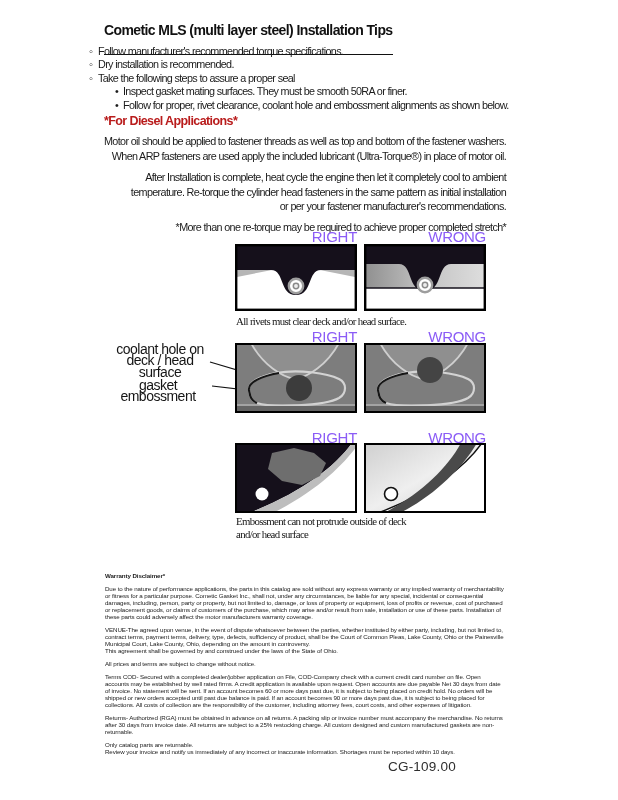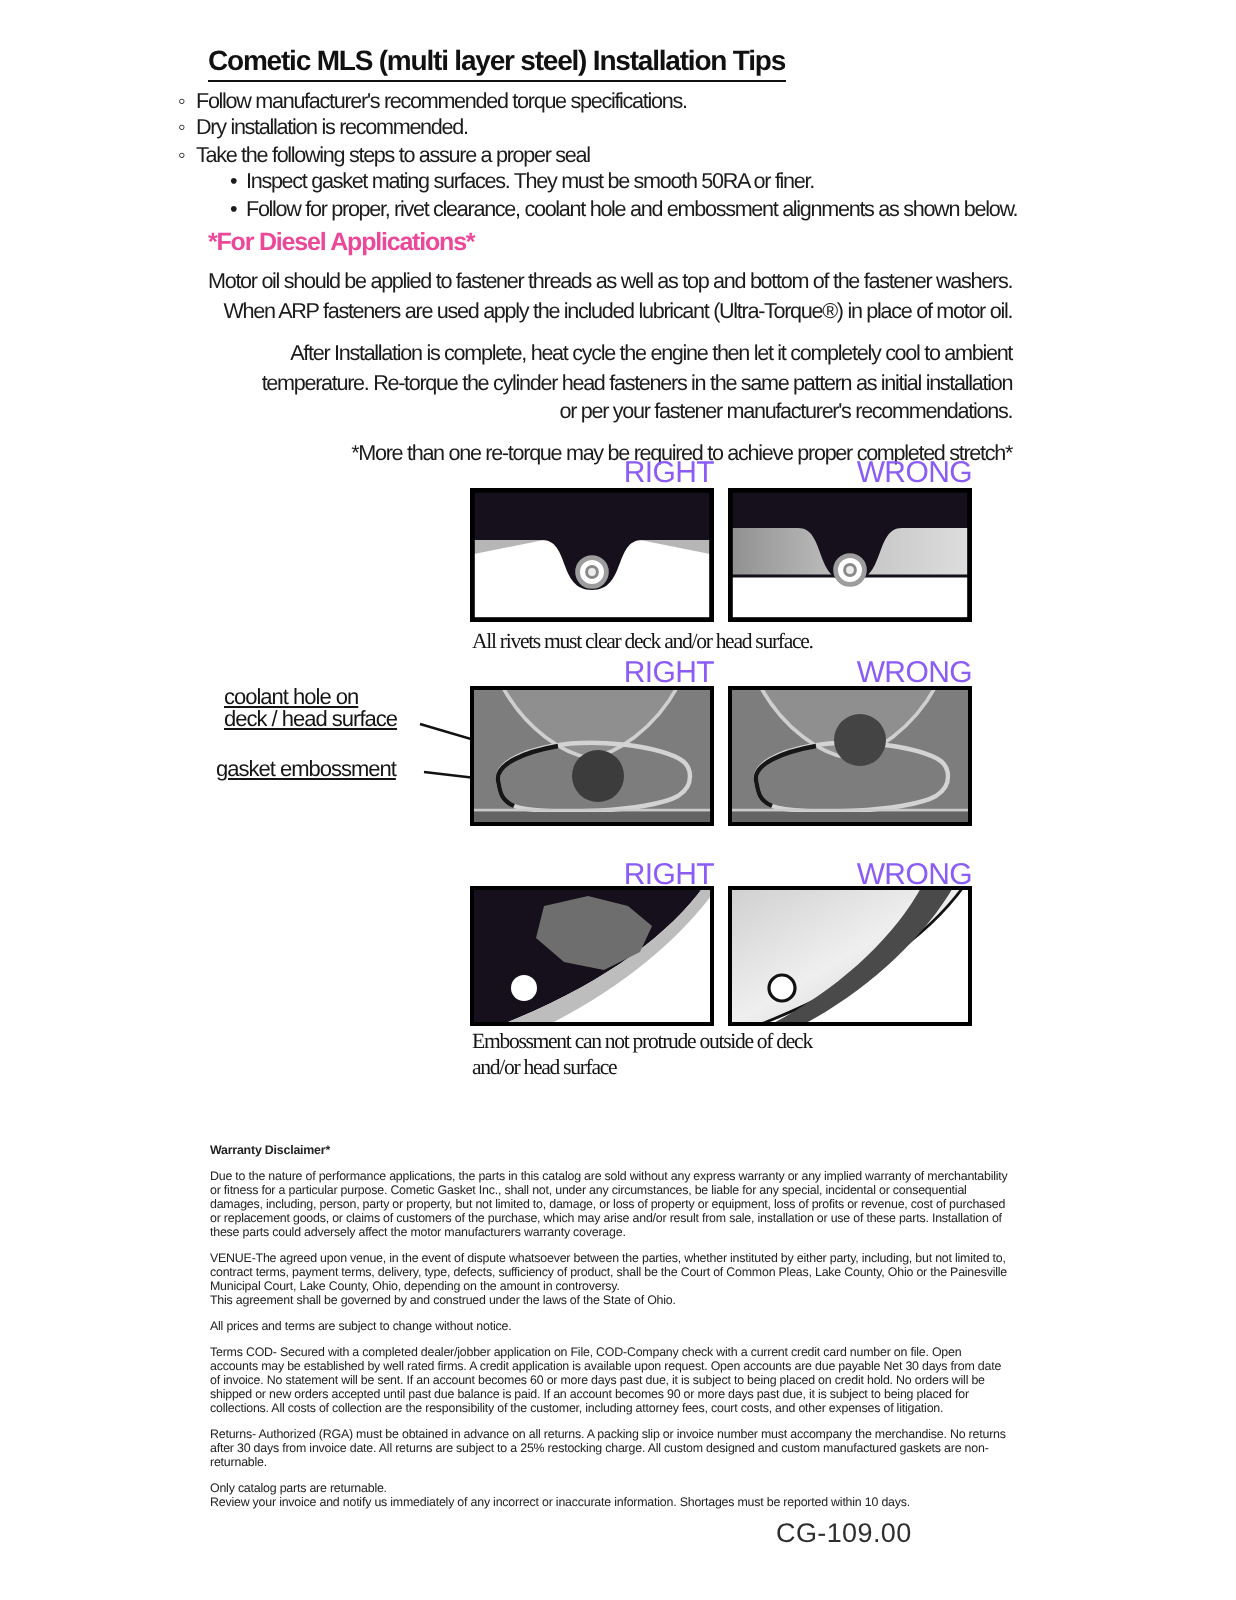--- a/index.html
+++ b/index.html
@@ -1,49 +1,49 @@
 <!DOCTYPE html>
 <html><head>
 <meta charset="utf-8">
 <style>
   html,body{margin:0;padding:0;background:#ffffff;}
   .page{position:relative;width:618px;height:800px;background:#ffffff;overflow:hidden;
         font-family:"Liberation Sans", sans-serif;color:#1b1b1b;}
 
   
   .title{position:absolute;left:104px;top:22px;font-size:14px;font-weight:bold;
-         letter-spacing:-0.6px;color:#111;border-bottom:1.7px solid #111;padding-bottom:2px;
+         letter-spacing:-0.6px;color:#111;border-bottom:1.7px solid #111;padding-bottom:16px;
          white-space:nowrap;}
 
   
   .tips{position:absolute;left:89px;top:45px;font-size:10.8px;letter-spacing:-0.65px;
         line-height:13.4px;color:#1b1b1b;}
   .tips .row{display:flex;white-space:nowrap;}
   .tips .marker{width:9px;flex:0 0 9px;}
   .tips .sub{margin-left:26px;}
   .tips .sub .marker{width:8px;flex:0 0 8px;}
 
   
   .diesel{position:absolute;left:104px;top:114px;font-size:10.8px;letter-spacing:-0.65px;
           line-height:14.4px;color:#1b1b1b;}
-  .diesel .heading{font-size:12.5px;font-weight:bold;letter-spacing:-0.6px;color:#ec4899;
+  .diesel .heading{font-size:12.5px;font-weight:bold;letter-spacing:-0.6px;color:#b91c1c;
                    margin-bottom:6px;}
   .diesel .gap{height:7px;}
   .diesel .line{white-space:nowrap;text-align:right;}
 
   
   .dlabel{position:absolute;width:122px;text-align:right;font-size:15px;letter-spacing:-0.3px;
           color:#8b5cf6;}
   .dbox{position:absolute;width:122px;}
   .dbox svg{display:block;width:100%;height:100%;}
   .caption{position:absolute;left:236px;font-size:10.8px;letter-spacing:-0.65px;color:#151515;
            line-height:13px;white-space:nowrap;font-family:Liberation Serif, serif;}
 
-  .annot{position:absolute;font-size:11px;letter-spacing:-0.5px;line-height:11.4px;
-         text-align:left;color:#151515;text-decoration:underline;}
+  .annot{position:absolute;font-size:14px;letter-spacing:-0.5px;line-height:11.4px;
+         text-align:center;color:#151515;}
   .leader{position:absolute;left:112px;top:342px;width:200px;height:58px;}
 
   
   .disclaimer{position:absolute;left:105px;top:572px;width:400px;font-size:6.2px;
               letter-spacing:-0.1px;line-height:7px;color:#222;}
   .disclaimer p{margin:6px 0 0 0;}
   .disclaimer p.head{font-weight:bold;margin:0;}
   .disclaimer p.tight{margin-top:0;}
 
   .footer-code{position:absolute;left:388px;top:759px;font-size:13.5px;letter-spacing:0.2px;

